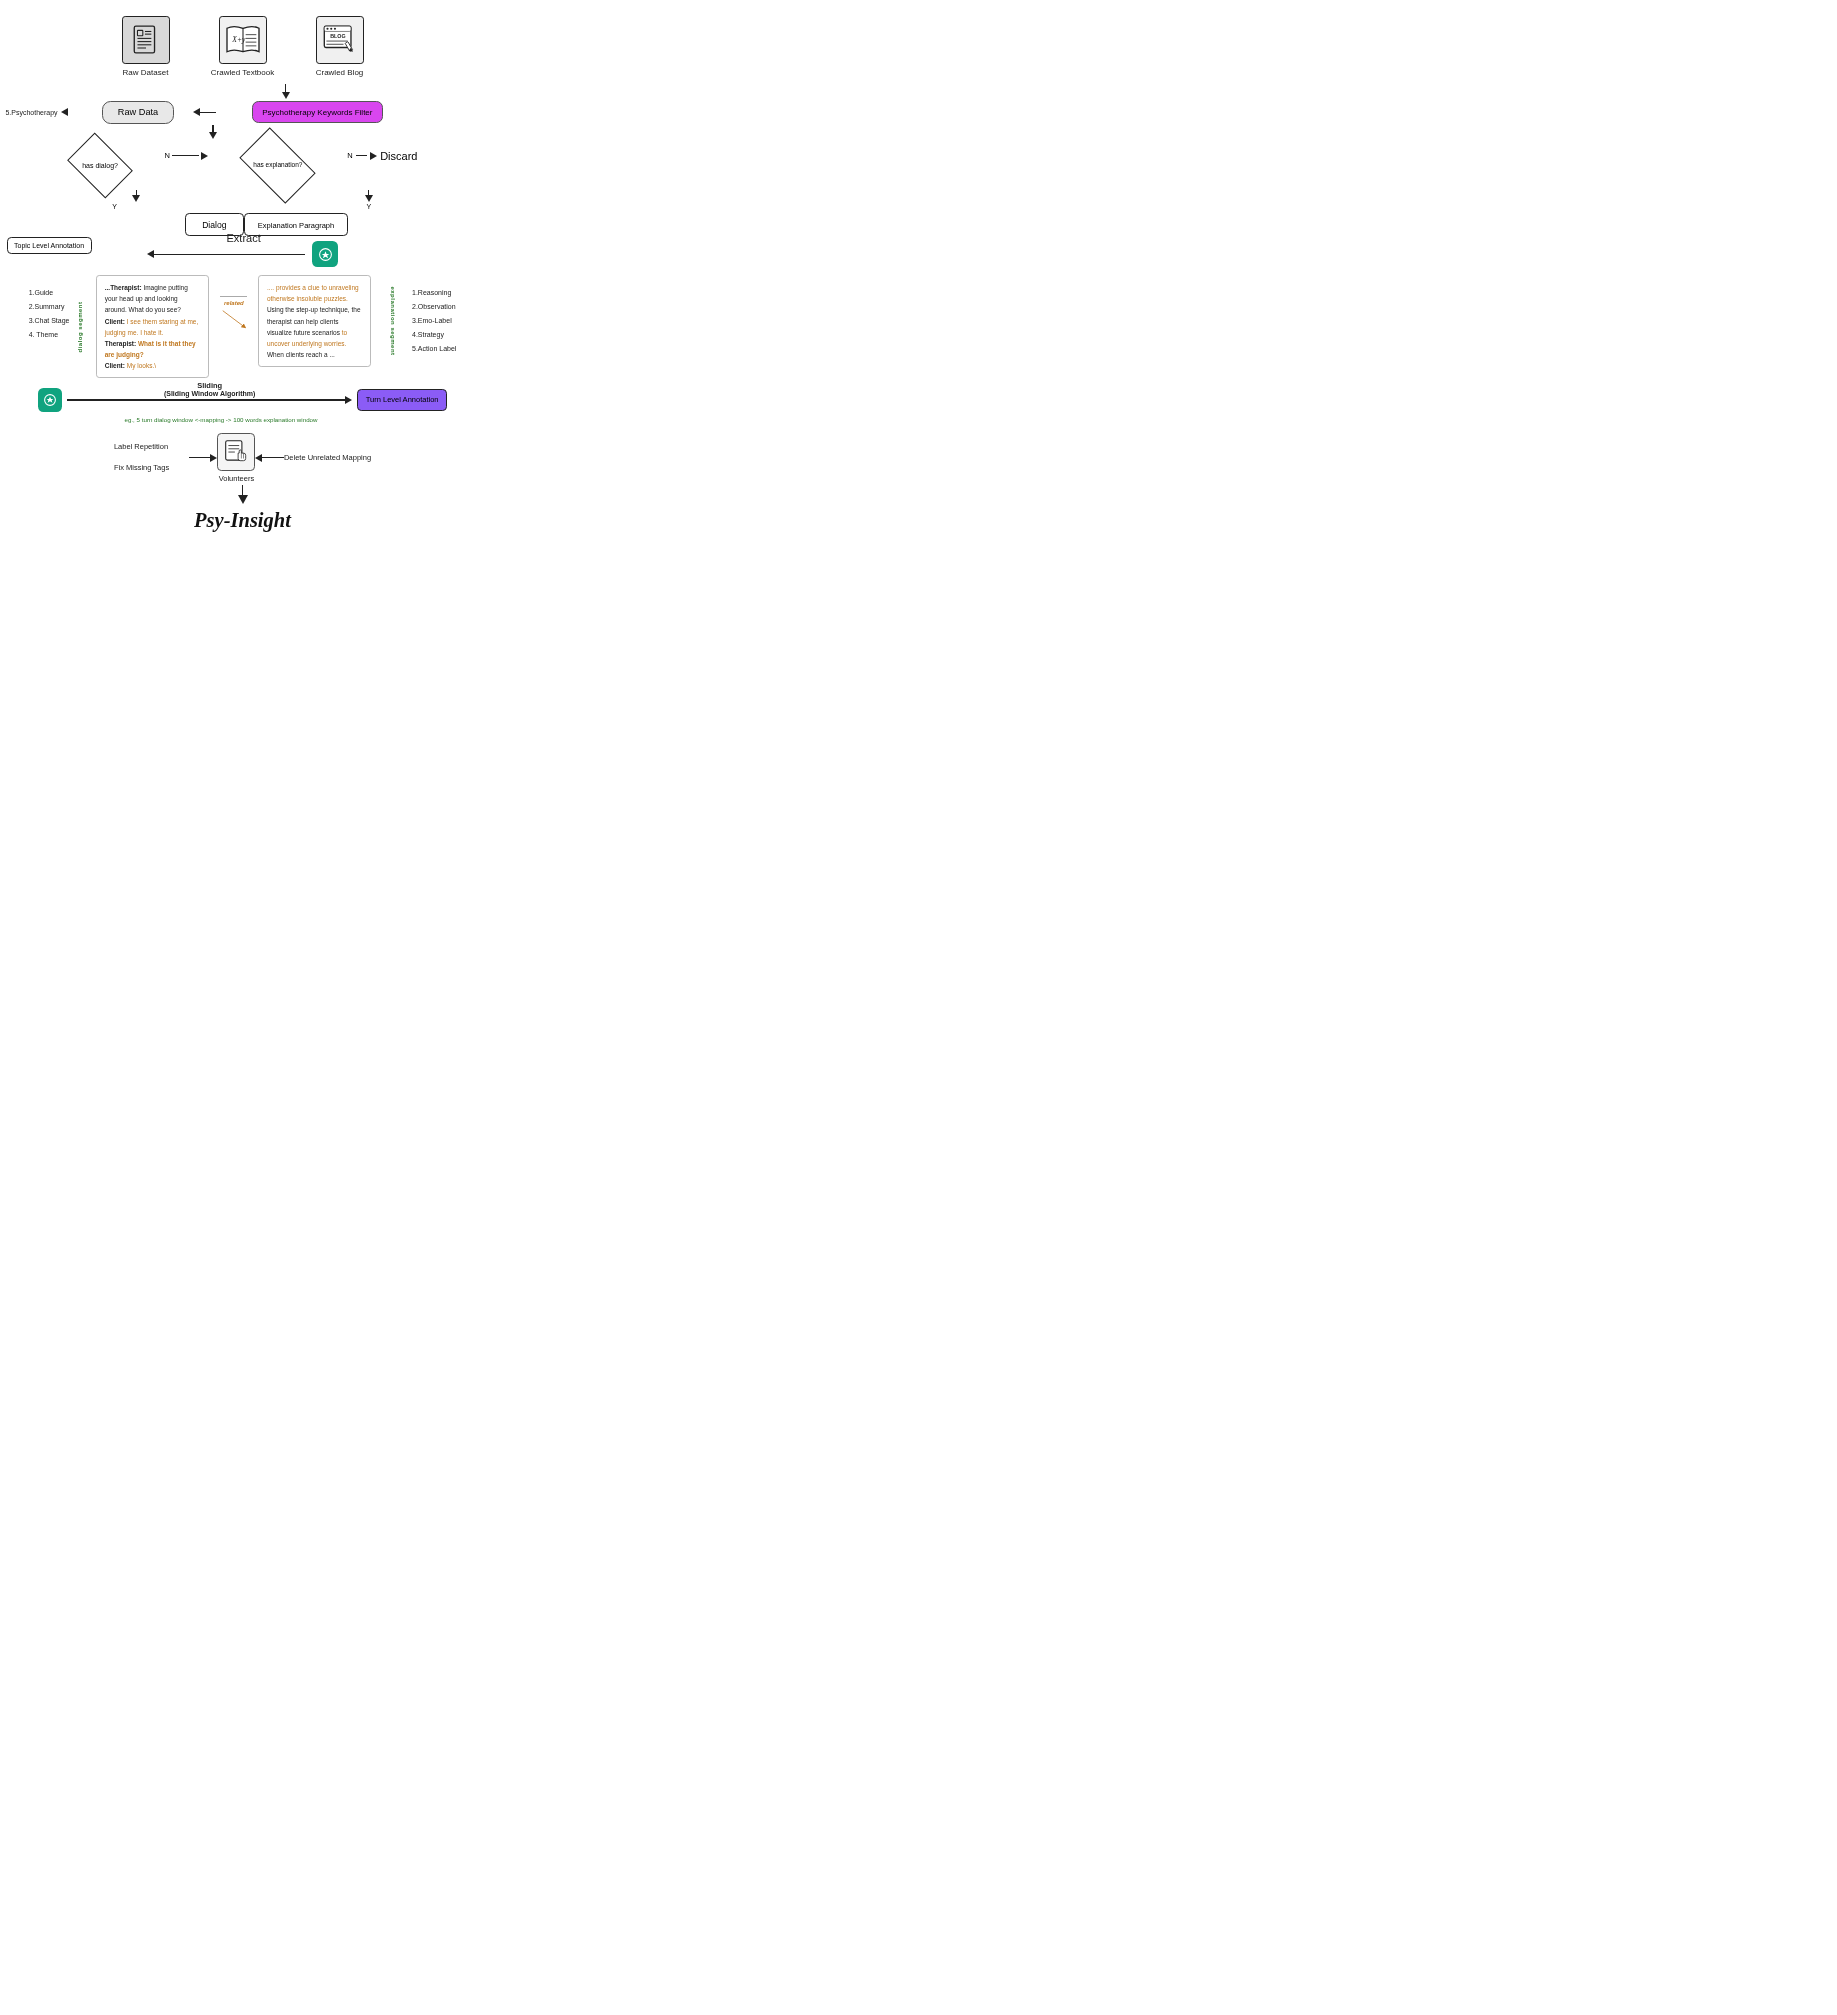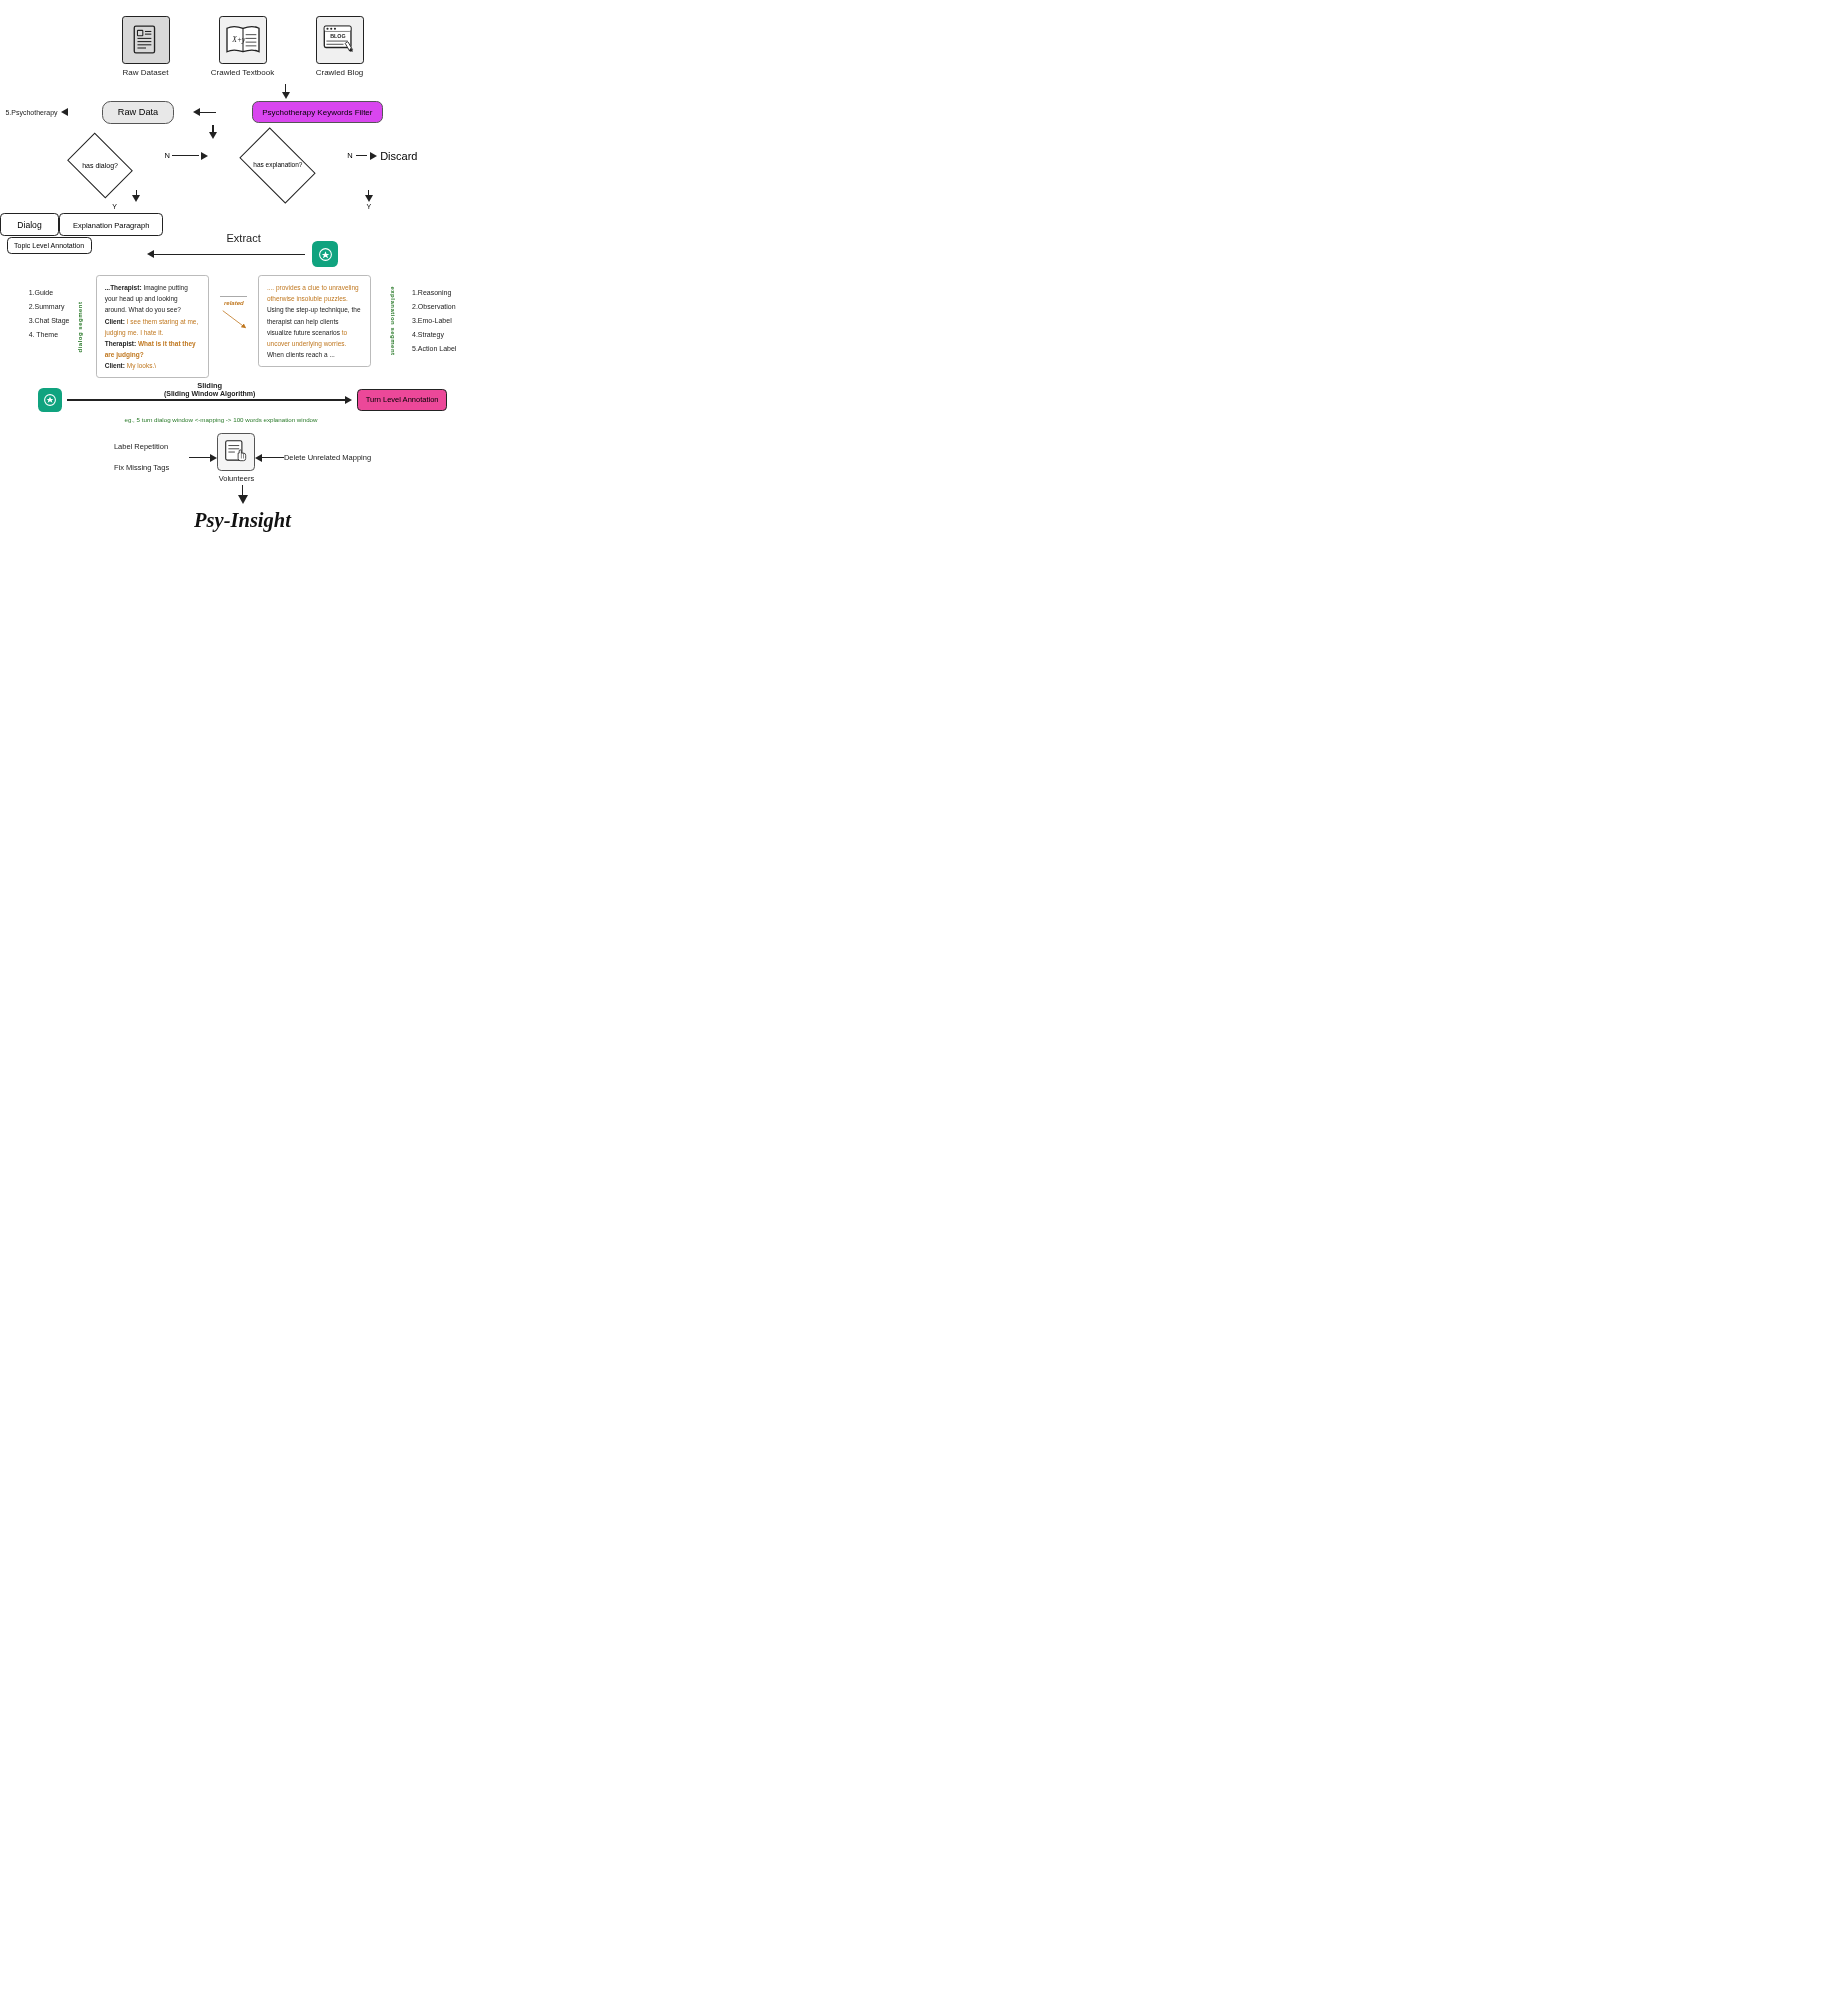--- a/index.html
+++ b/index.html
@@ -268,21 +268,21 @@
       <div class="arrow-down"></div>
       <span style="font-size:7px;margin-top:1.1px;margin-right:44px;">Y</span>
     </div>
     <div style="display:flex;flex-direction:column;align-items:center;margin-left:129px;">
       <div class="arrow-line-v" style="height:5.4px;"></div>
       <div class="arrow-down"></div>
       <span style="font-size:7px;margin-top:1.1px;margin-left:0px;">Y</span>
     </div>
   </div>
 
-  <div style="display:flex;justify-content:flex-start;margin-top:3.2px;">
+  <div style="display:flex;justify-content:center;margin-top:3.2px;padding-left:48px;">
     <div class="box-rect">
       <span>Dialog</span>
     </div>
     <div class="box-rect">
       <span style="font-size:7.5px;">Explanation
 Paragraph</span>
     </div>
   </div>
 
   <div style="position:relative;display:flex;justify-content:center;align-items:center;margin-top:5.4px;gap:0;">
@@ -372,21 +372,21 @@
         </div>
         <div style="font-size:7px;font-weight:bold;color:#222;">
           <span>(Sliding Window Algorithm)</span>
         </div>
       </div>
       <div style="display:flex;align-items:center;width:100%;">
         <div style="height:1.3px;flex:1;background:#222;"></div>
         <div class="arrow-right"></div>
       </div>
     </div>
-    <div style="border:1.1px solid #222;border-radius:4.3px;padding:5.4px 7.5px;font-size:7.5px;background:#ec4899;text-align:center;min-width:54px;">
+    <div style="border:1.1px solid #222;border-radius:4.3px;padding:5.4px 7.5px;font-size:7.5px;background:#8b5cf6;text-align:center;min-width:54px;">
       <span>Turn Level
 Annotation</span>
     </div>
   </div>
 
   <div style="text-align:center;font-size:6.2px;color:#2a7a2a;line-height:1.6;margin-top:3.2px;margin-right:43px;">
     <span>eg., 5 turn dialog window
 &lt;-mapping -&gt;
 100 words explanation window</span>
   </div>

